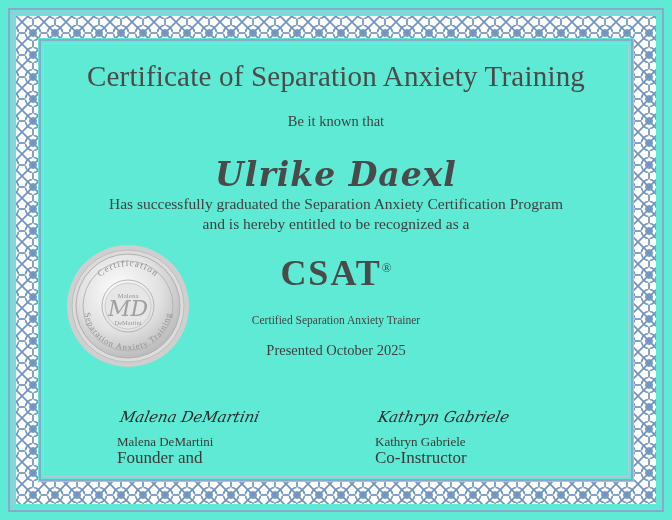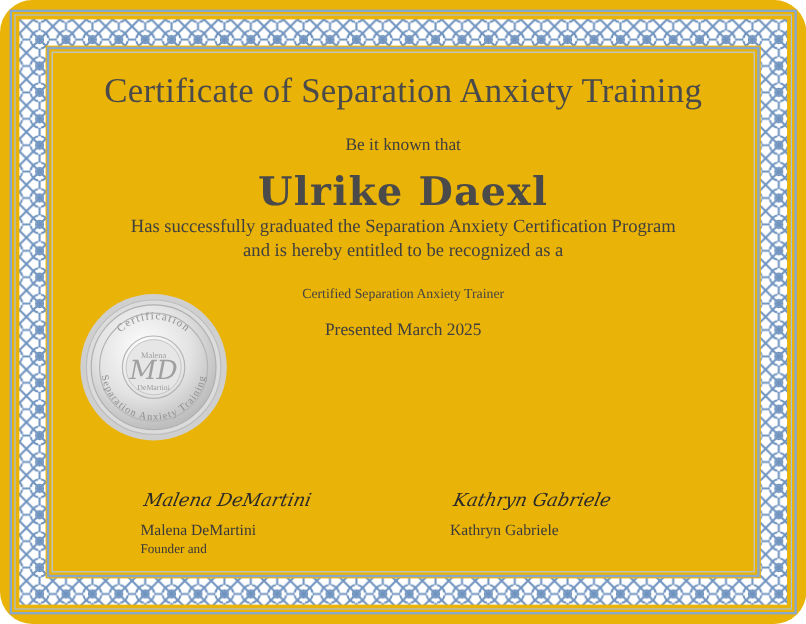--- a/index.html
+++ b/index.html
@@ -11,23 +11,22 @@
     height: 520px;
     background: #ffffff;
     font-family: "Liberation Serif", serif;
     overflow: hidden;
   }
 
   #certificate {
     position: relative;
     width: 672px;
     height: 520px;
-    background: #eab308;
-    box-sizing: border-box;
-    border-radius: 27px;
+    background: #5eead4;
+    box-sizing: border-box;
   }
 
   
   .frame-outer {
     position: absolute;
     left: 8px;
     top: 8px;
     right: 8px;
     bottom: 8px;
     border: 2px solid #8aa7cc;
@@ -81,22 +80,23 @@
     font-family: "Liberation Serif", serif;
   }
 
   .beitknown {
     margin-top: 20px;
     font-size: 14.5px;
     color: #3f3f3f;
   }
 
   .recipient {
-    margin-top: 10px;
+    margin-top: 25px;
     font-size: 33px;
+    font-style: italic;
     font-weight: bold;
     letter-spacing: 1px;
     color: #4a4a4a;
     font-family: "DejaVu Serif", serif;
   }
 
   .line1 {
     font-size: 15.5px;
     line-height: 20px;
   }
@@ -166,21 +166,21 @@
     white-space: nowrap;
     transform: skewX(-12deg);
     transform-origin: left bottom;
   }
   .sig-name {
     font-size: 13px;
     color: #3a3a3a;
     margin-top: 2px;
   }
   .sig-role {
-    font-size: 11px;
+    font-size: 17px;
     color: #3a3a3a;
     line-height: 16px;
     font-family: Liberation Serif, serif;
   }
 </style>
 </head>
 <body>
 
 <div id="certificate">
 
@@ -223,24 +223,27 @@
 
     <div class="title">Certificate of Separation Anxiety Training</div>
 
     <div class="beitknown">Be it known that</div>
 
     <div class="recipient">Ulrike Daexl</div>
 
     <div class="line1">Has successfully graduated the Separation Anxiety Certification Program</div>
     <div class="line2">and is hereby entitled to be recognized as a</div>
 
+    <div>
+      <div class="credential"><span>CSAT</span><sup>®</sup></div>
+    </div>
 
     <div class="credential-full">Certified Separation Anxiety Trainer</div>
 
-    <div class="presented">Presented March 2025</div>
+    <div class="presented">Presented October 2025</div>
 
     <div class="seal">
       <svg viewBox="0 0 128 128" width="128" height="128">
         <defs>
           <radialGradient id="sealgrad" cx="42%" cy="36%" r="70%">
             <stop offset="0%" stop-color="#ffffff"></stop>
             <stop offset="55%" stop-color="#e2e2e2"></stop>
             <stop offset="100%" stop-color="#b4b4b4"></stop>
           </radialGradient>
           <path id="toparc" d="M 24 64 A 40 40 0 0 1 104 64" fill="none"></path>
@@ -275,19 +278,20 @@
 
       <div class="sig-block">
         <div class="sig-script">Malena DeMartini</div>
         <div class="sig-name">Malena DeMartini</div>
         <div class="sig-role">Founder and</div>
       </div>
 
       <div class="sig-block">
         <div class="sig-script">Kathryn Gabriele</div>
         <div class="sig-name">Kathryn Gabriele</div>
+        <div class="sig-role">Co-Instructor</div>
         <div class="sig-role"></div>
       </div>
 
     </div>
 
   </div>
 </div>
 
 </body></html>

